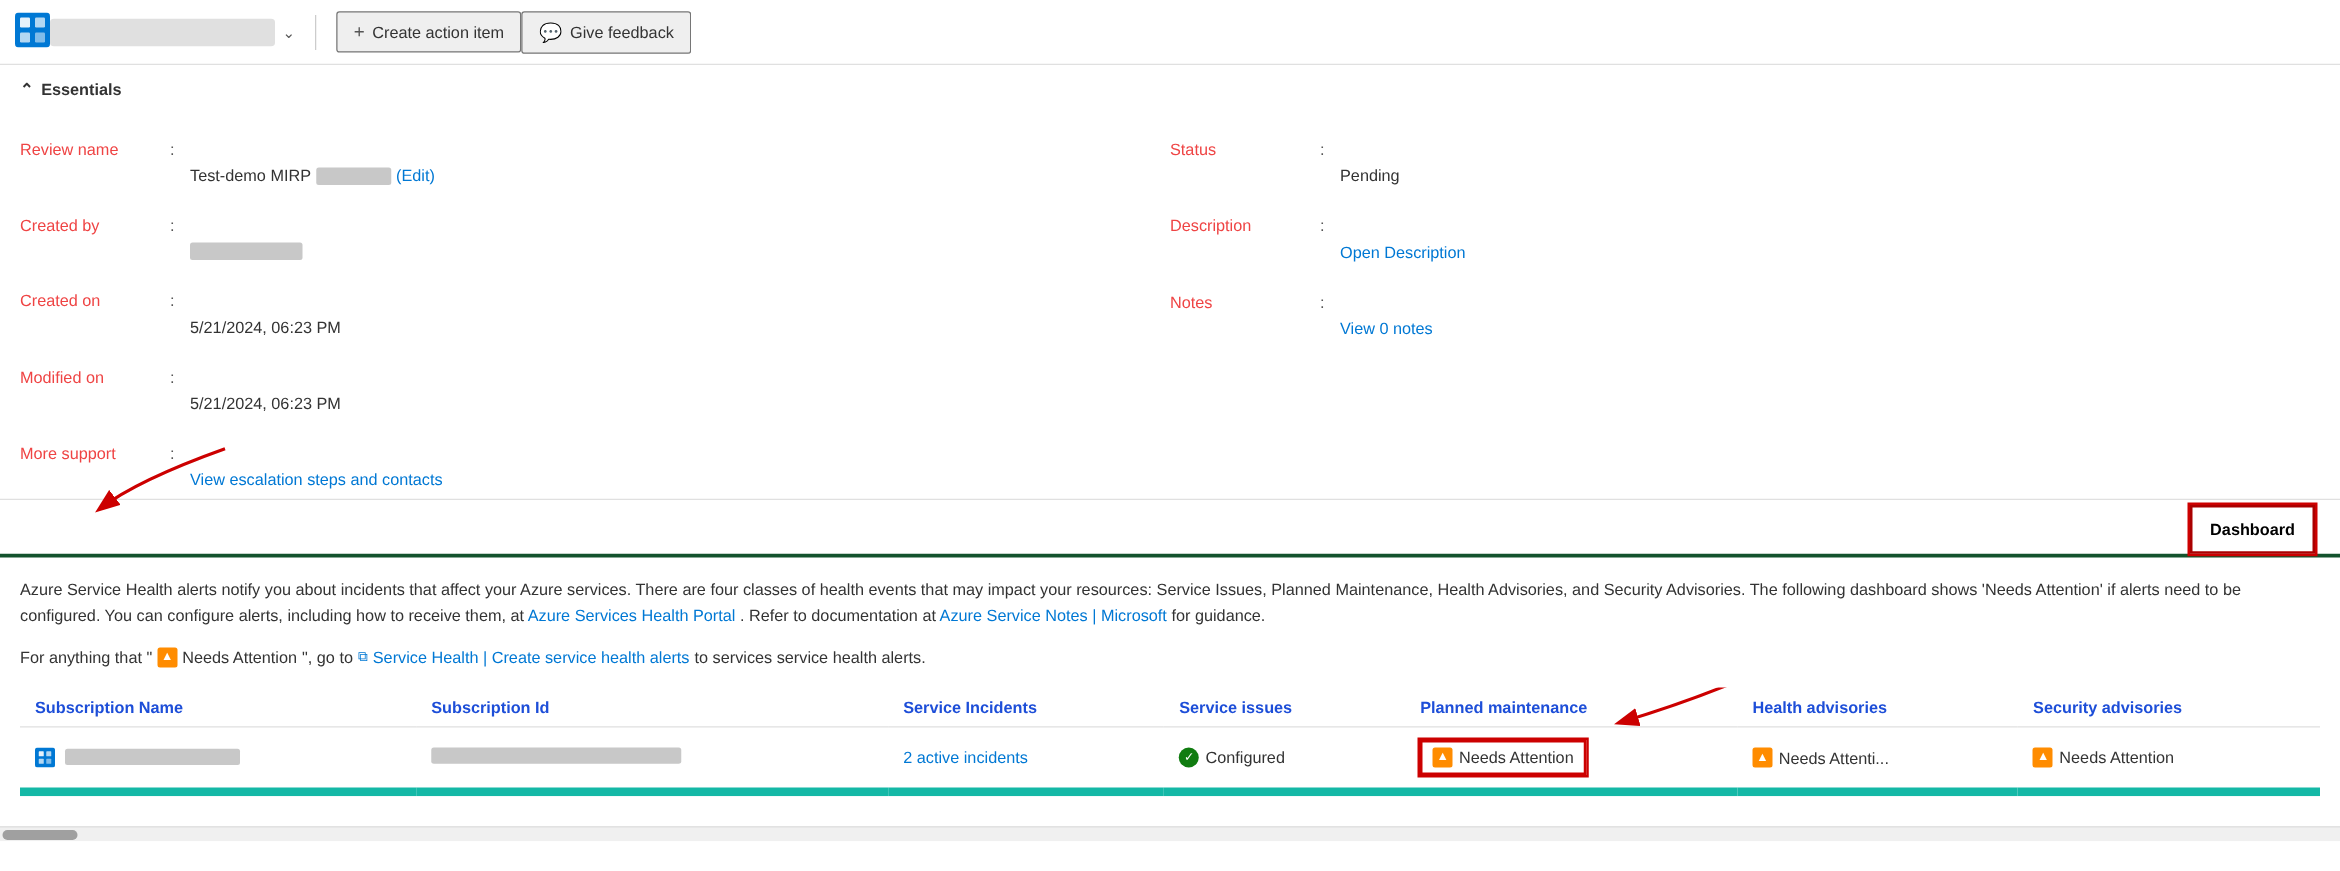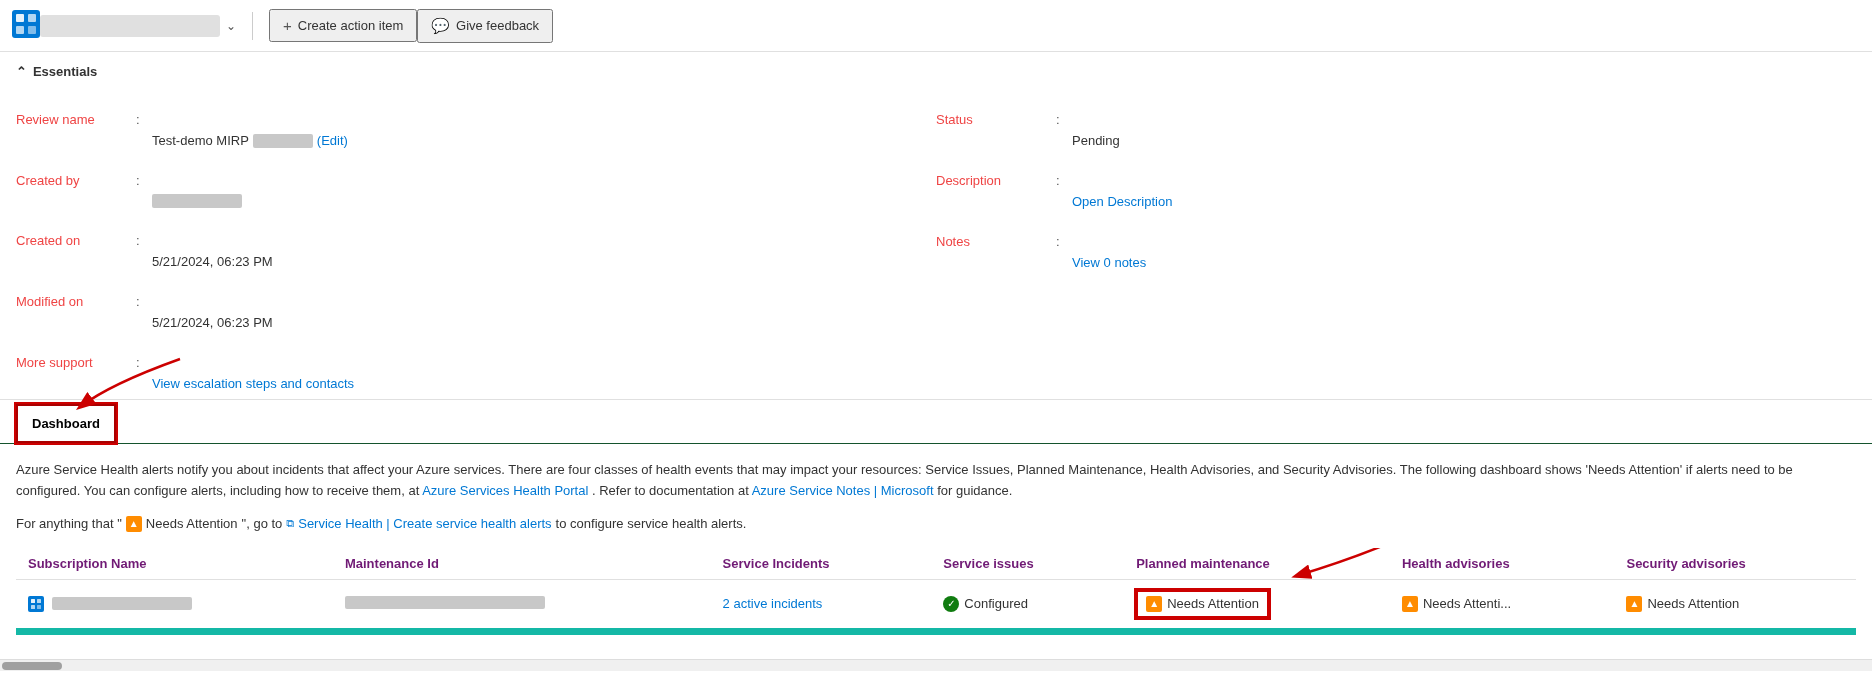--- a/index.html
+++ b/index.html
@@ -71,23 +71,24 @@
     .essentials-blur-sm {
       display: inline-block; width: 60px; height: 14px;
       background: #c8c8c8; border-radius: 2px;
     }
     .link { color: #0078d4; text-decoration: none; cursor: pointer; }
 
     
     .tabs-area {
       display: flex; align-items: flex-end;
       padding: 0 16px;
-      border-bottom: 1px solid #14532d;
+      border-bottom: 3px solid #14532d;
       margin-top: 4px;
       position: relative;
+      flex-direction: column;
     }
     .tab {
       padding: 10px 14px;
       font-size: 13px; font-weight: 600;
       cursor: pointer;
       border: 2px solid transparent;
       margin-right: 4px;
     }
     .tab.active {
       border: 2px solid #a00;
@@ -120,21 +121,21 @@
     
     .data-table {
       width: 100%;
       border-collapse: collapse;
       font-size: 13px;
     }
     .data-table th {
       text-align: left;
       padding: 8px 12px;
       font-weight: 600;
-      color: #701a75;
+      color: #1d4ed8;
       border-bottom: 1px solid #e0e0e0;
       white-space: nowrap;
     }
     .data-table td {
       padding: 10px 12px;
       border-bottom: 7px solid #14b8a6;
       vertical-align: middle;
     }
     .configured-badge {
       display: flex; align-items: center; gap: 5px; color: #333;
@@ -314,42 +315,42 @@
     <span>for guidance.</span>
   </p>
 
   <div class="dashboard-alert-row">
     <span>For anything that "</span>
     <span class="warning-icon">▲</span>
     <span>Needs Attention</span>
     <span>", go to</span>
     <span class="external-link-icon">⧉</span>
     <a class="link">Service Health | Create service health alerts</a>
-    <span>to configure service health alerts.</span>
+    <span>to services service health alerts.</span>
   </div>
 
   <div style="position: relative; overflow-x: auto;">
 
     <svg style="position:absolute; right:420px; top:-20px; width:200px; height:60px; pointer-events:none; z-index:10;">
       <defs>
         <marker id="arrowhead2" markerWidth="8" markerHeight="6" refX="6" refY="3" orient="auto">
           <polygon points="0 0, 8 3, 0 6" fill="#cc0000"></polygon>
         </marker>
       </defs>
       <path d="M 170 8 Q 120 30 60 48" stroke="#cc0000" stroke-width="2.5" fill="none" marker-end="url(#arrowhead2)"></path>
     </svg>
 
     <table class="data-table">
       <thead>
         <tr>
           <th>
             <span>Subscription Name</span>
           </th>
           <th>
-            <span>Maintenance Id</span>
+            <span>Subscription Id</span>
           </th>
           <th>
             <span>Service Incidents</span>
           </th>
           <th>
             <span>Service issues</span>
           </th>
           <th>
             <span>Planned maintenance</span>
           </th>

